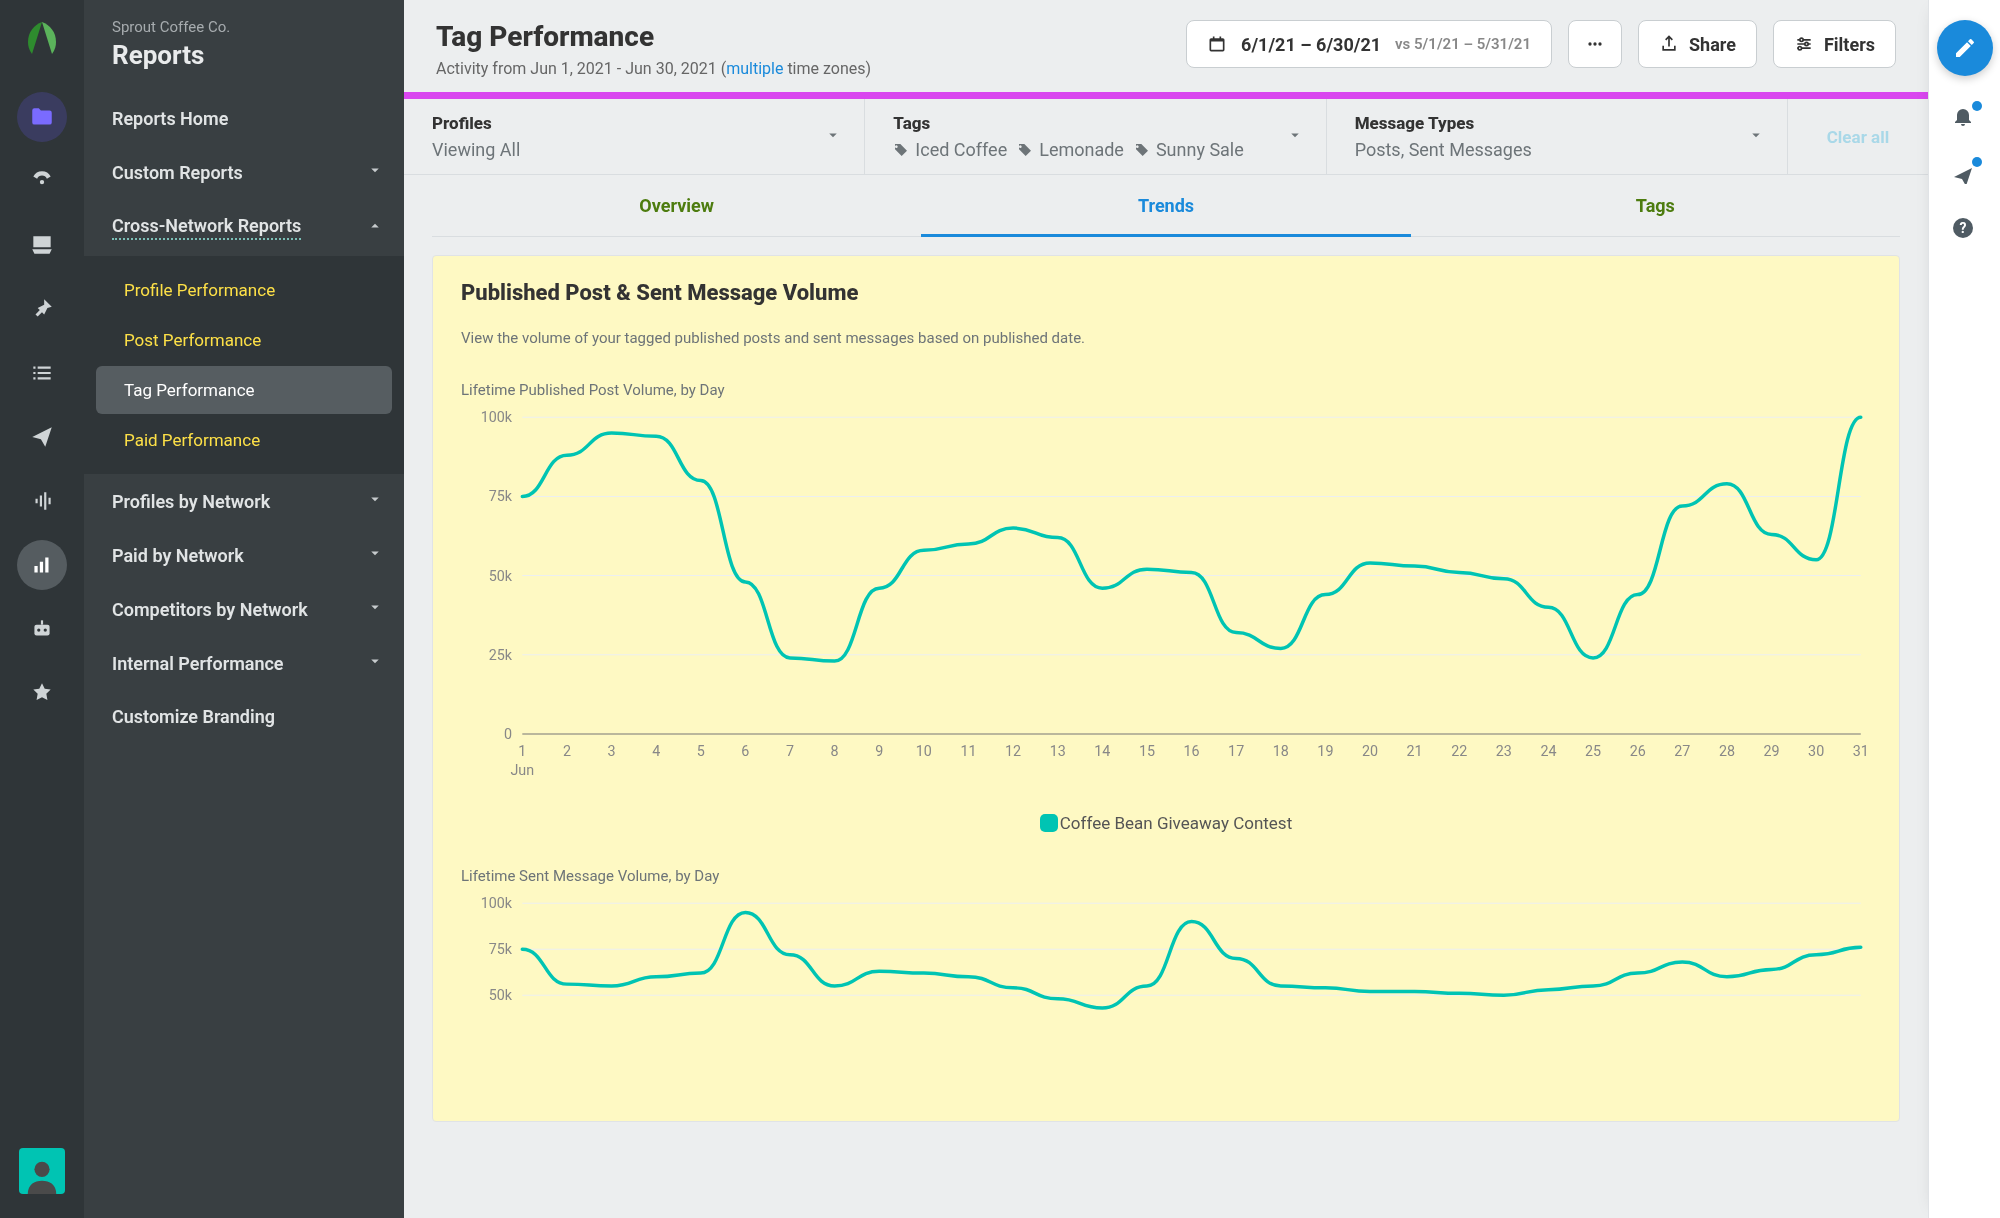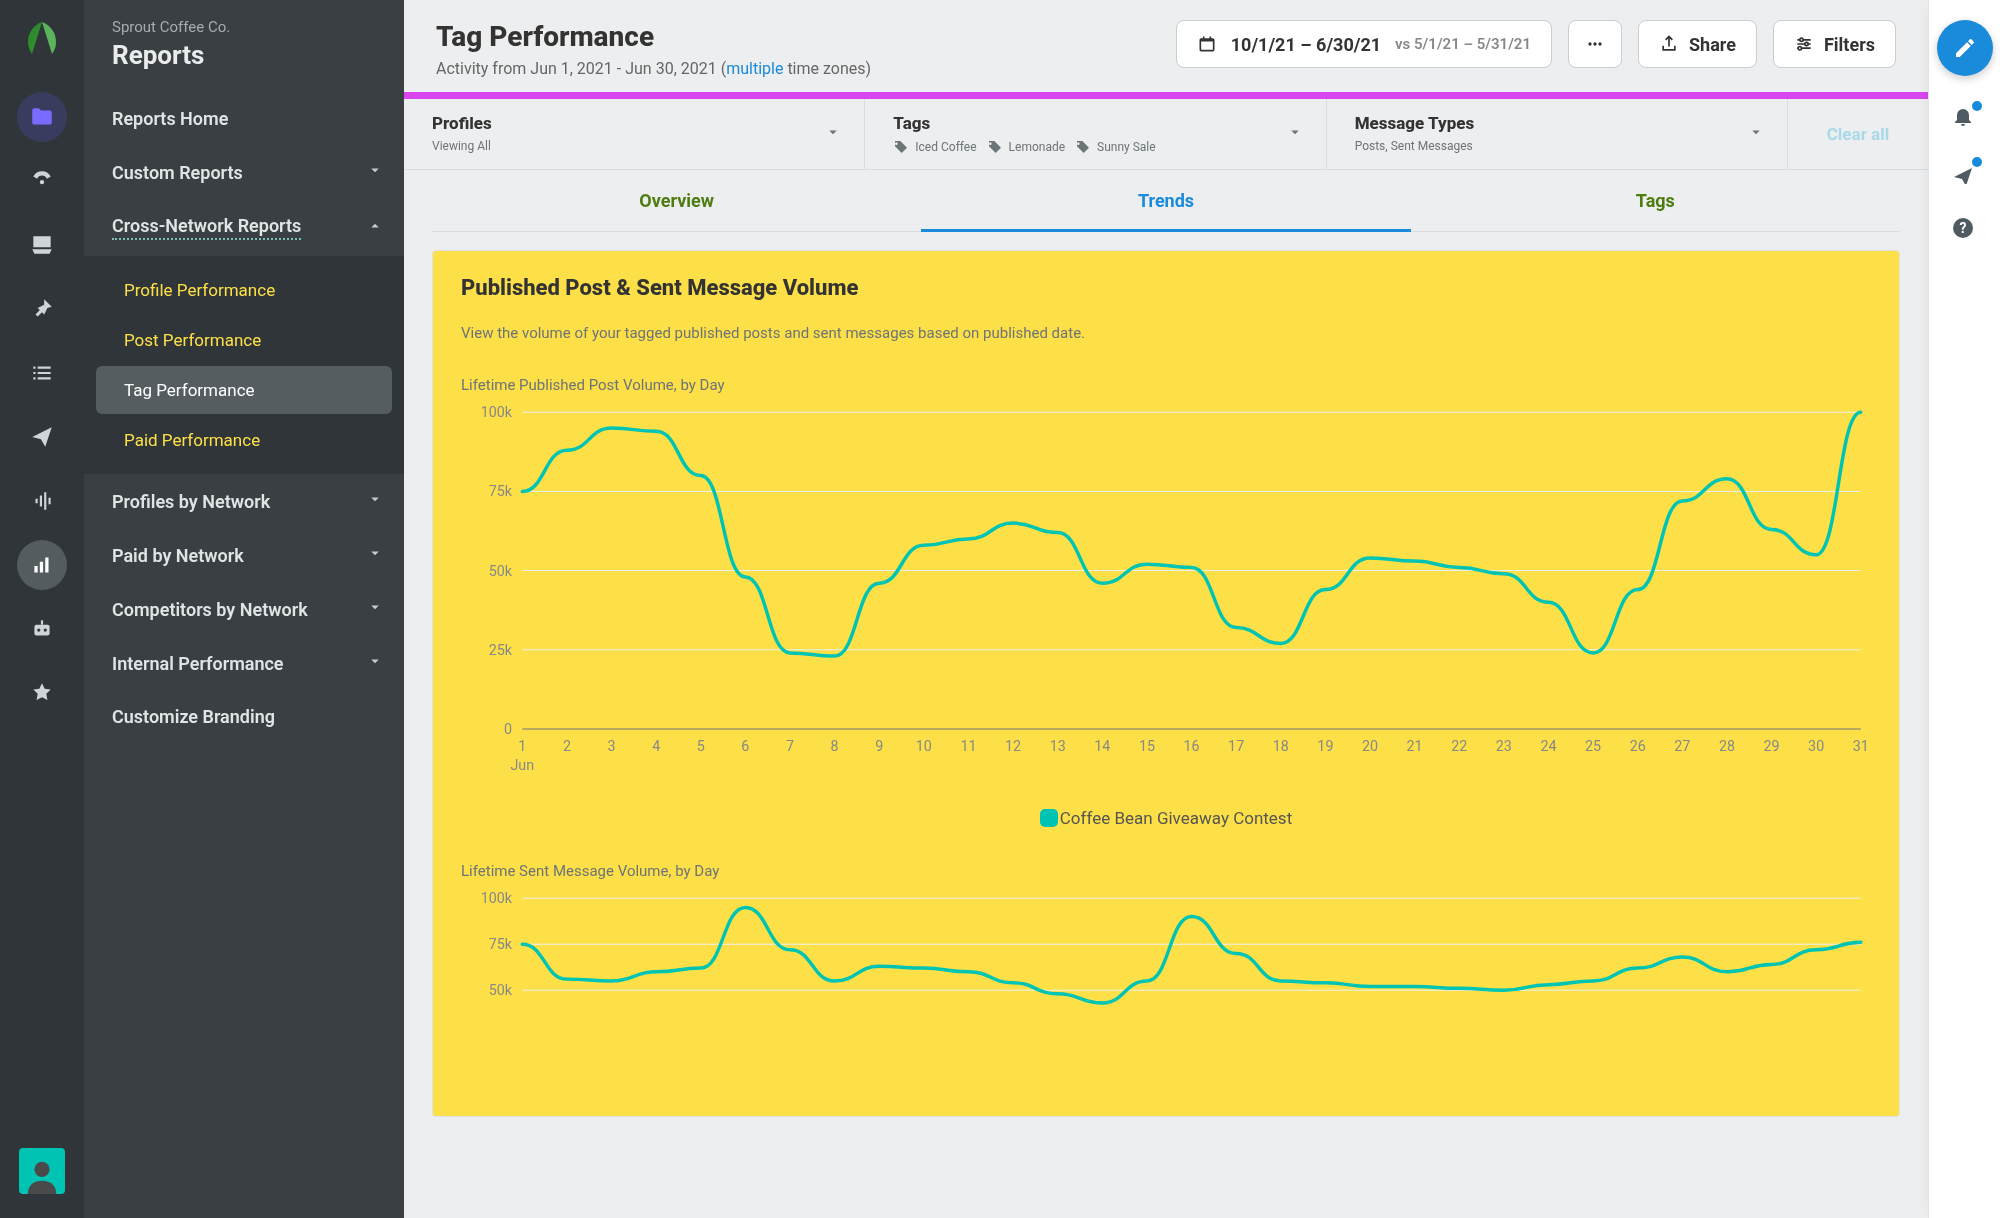--- a/index.html
+++ b/index.html
@@ -39,33 +39,33 @@
 .header .btn { background: #fff; border: 1px solid #c9ced1; border-radius: 8px; height: 48px; display: flex; align-items: center; padding: 0 20px; font-weight: 700; font-size: 18px; color: #333; cursor: pointer; gap: 10px; }
 .header .btn.iconbtn { padding: 0 16px; }
 .header .drange { gap: 14px; white-space: nowrap; }
 .header .drange .cmp { color: #888; font-weight: 600; font-size: 15px; }
 .header .btn svg { width: 20px; height: 20px; }
 
 
 .filterrow { display: flex; border-top: 7px solid #d946ef; border-bottom: 1px solid #d9dde0; background: #eceeef; }
 .filtercell { border-right: 1px solid #d9dde0; padding: 14px 28px 14px 28px; position: relative; cursor: pointer; }
 .filtercell .fclabel { font-weight: 800; font-size: 17px; color: #333; }
-.filtercell .fcvalue { font-size: 12px; color: #6d7478; margin-top: 6px; display: flex; align-items: center; gap: 10px; flex-wrap: wrap; }
+.filtercell .fcvalue { font-size: 18px; color: #6d7478; margin-top: 6px; display: flex; align-items: center; gap: 10px; flex-wrap: wrap; }
 .filtercell .chev { position: absolute; right: 22px; top: 50%; transform: translateY(-50%); color: #6d7478; }
 .filtercell.clear { border-right: none; display: flex; align-items: center; justify-content: center; width: 140px; color: #a9d8e8; font-weight: 700; font-size: 17px; }
 .tagpill { display: inline-flex; align-items: center; gap: 6px; color: #6d7478; }
 .tagpill svg { width: 16px; height: 16px; }
 
 
 .tabs { display: flex; padding: 0 28px; background: #eceeef; }
 .tab { flex: 1; text-align: center; padding: 20px 0 18px; font-weight: 700; font-size: 18px; color: #4d7c0f; cursor: pointer; border-bottom: 1px solid #d9dde0; }
 .tab.active { color: #1a8adb; border-bottom: 3px solid #1a8adb; }
 
 
-.card { background: #fde047; margin: 18px 28px; border: 1px solid #e0e3e6; border-radius: 4px; padding: 24px 28px; }
+.card { background: #fef9c3; margin: 18px 28px; border: 1px solid #e0e3e6; border-radius: 4px; padding: 24px 28px; }
 .card h2 { font-size: 22px; font-weight: 800; color: #333; }
 .card .csub { font-size: 15px; color: #6d7478; margin-top: 24px; }
 .chart-title { font-size: 15px; color: #6d7478; margin-top: 34px; margin-bottom: 8px; }
 .chart-holder { position: relative; }
 .chart-holder svg { width: 100%; display: block; }
 .legend { display: flex; justify-content: center; align-items: center; gap: 2px; margin: 28px 0 16px; }
 .legend .swatch { width: 18px; height: 18px; border-radius: 5px; background: #00c4b3; }
 .legend .lgtxt { font-size: 17px; color: #555; }
 
 .ylab { font-size: 14px; fill: #888; text-anchor: end; }
@@ -216,21 +216,21 @@
         <h1>Tag Performance</h1>
         <div class="subtext">
           <span>Activity from Jun 1, 2021 - Jun 30, 2021 (</span><span class="link">multiple</span><span> time zones)</span>
         </div>
       </div>
       <div class="spacer"></div>
       <div class="btn drange">
         <svg viewBox="0 0 24 24" fill="#333">
             <path d="M7 3v2H5a2 2 0 00-2 2v12a2 2 0 002 2h14a2 2 0 002-2V7a2 2 0 00-2-2h-2V3h-2v2H9V3H7zm-2 6h14v10H5V9z"></path>
           </svg>
-        <span>10/1/21 – 6/30/21</span>
+        <span>6/1/21 – 6/30/21</span>
         <span class="cmp">vs 5/1/21 – 5/31/21</span>
       </div>
       <div class="btn iconbtn">
         <svg viewBox="0 0 24 24" fill="#333">
             <circle cx="6" cy="12" r="2"></circle>
             <circle cx="12" cy="12" r="2"></circle>
             <circle cx="18" cy="12" r="2"></circle>
           </svg>
       </div>
       <div class="btn">

